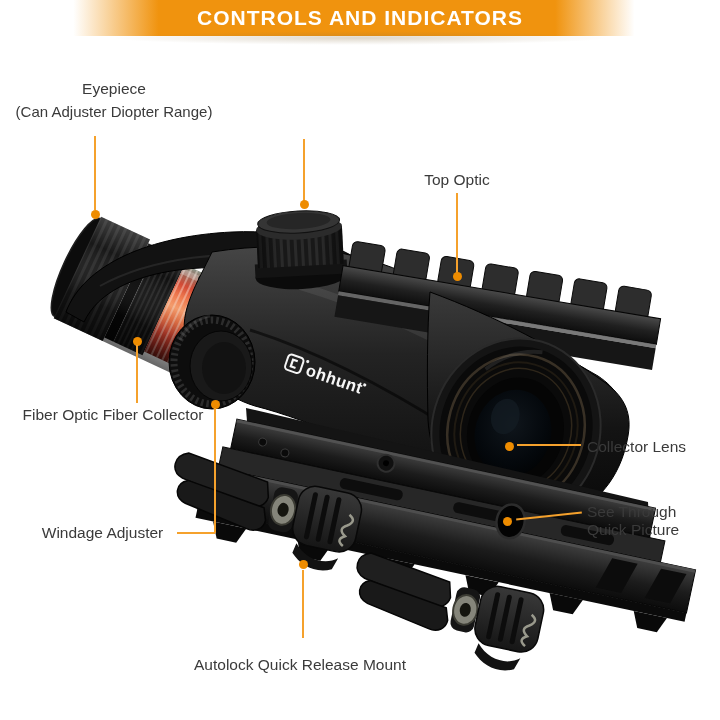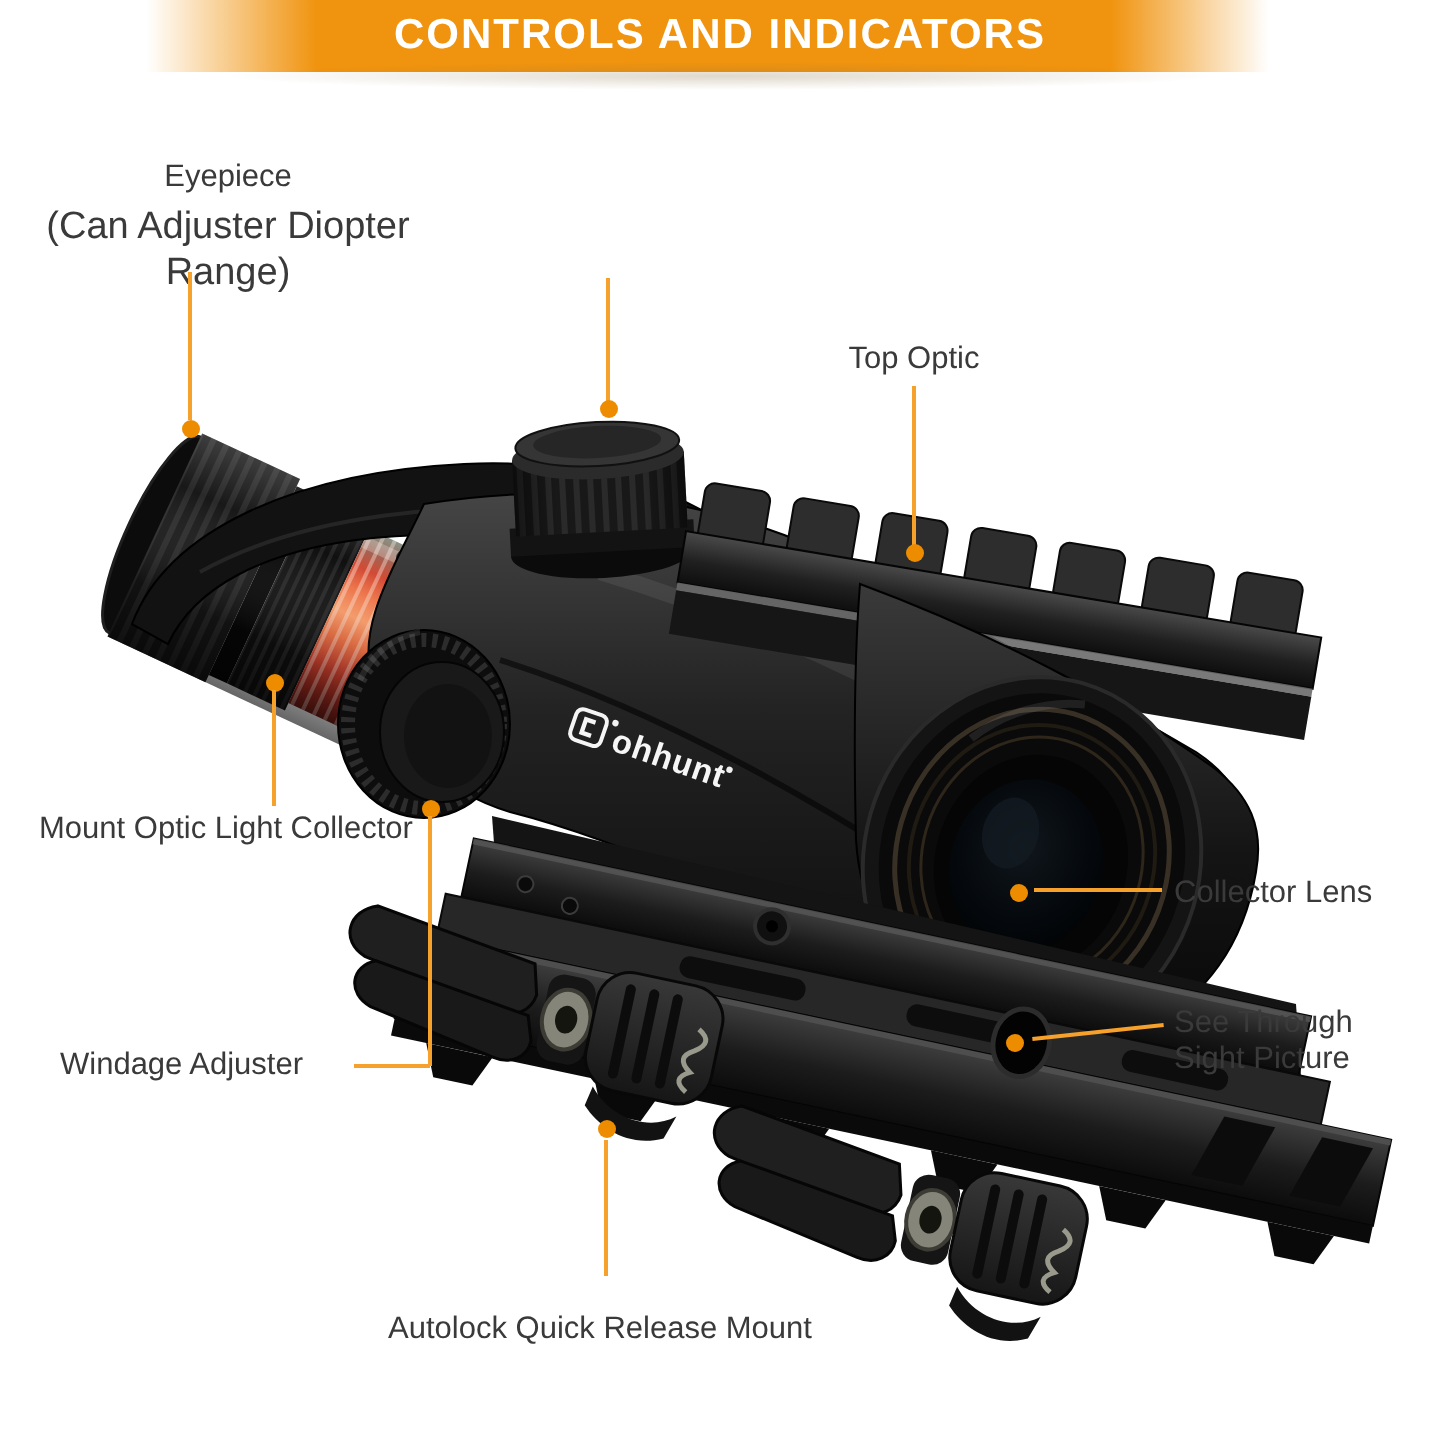--- a/index.html
+++ b/index.html
@@ -23,22 +23,22 @@
     position:absolute;left:110px;top:31px;width:500px;height:14px;
     background:radial-gradient(ellipse at center, rgba(140,115,70,.28) 0%, rgba(140,115,70,0) 70%);
     pointer-events:none;
   }
 
   
   .callout{
     position:absolute;color:var(--label-text);font-size:15.5px;line-height:1.18;
   }
   .callout.center{text-align:center;}
-  .callout.right{text-align:left;}
-  .callout .sub{font-size:19px;margin-top:5px;}
+  .callout.right{text-align:center;}
+  .callout .sub{font-size:15px;margin-top:5px;}
   .vline{position:absolute;width:2px;background:var(--callout-line);}
   .hline{position:absolute;height:2px;background:var(--callout-line);}
   .dot{position:absolute;width:9px;height:9px;border-radius:50%;background:var(--callout-dot);}
 
   svg{position:absolute;left:0;top:0;}
 </style>
 </head>
 <body>
 
 <div class="stage">
@@ -249,35 +249,35 @@
 
   <div class="vline" style="left:303px;top:139px;height:62px;"></div>
   <div class="dot" style="left:299.5px;top:199.5px;"></div>
 
   <div class="callout center" style="left:417px;top:171px;width:80px;">Top Optic</div>
   <div class="vline" style="left:456px;top:193px;height:80px;"></div>
   <div class="dot" style="left:452.5px;top:271.5px;"></div>
 
   <div class="dot" style="left:132.5px;top:336.5px;"></div>
   <div class="vline" style="left:136px;top:345px;height:58px;"></div>
-  <div class="callout center" style="left:6px;top:406px;width:214px;">Mount Optic Light Collector</div>
+  <div class="callout center" style="left:6px;top:406px;width:214px;">Fiber Optic Fiber Collector</div>
 
   <div class="dot" style="left:210.5px;top:399.5px;"></div>
   <div class="vline" style="left:214px;top:408px;height:125px;"></div>
   <div class="hline" style="left:177px;top:532px;width:38px;"></div>
   <div class="callout right" style="left:30px;top:524px;width:145px;">Windage Adjuster</div>
 
   <div class="dot" style="left:504.5px;top:441.5px;"></div>
   <div class="hline" style="left:517px;top:444px;width:64px;"></div>
   <div class="callout" style="left:587px;top:438px;">Collector Lens</div>
 
   <div class="dot" style="left:502.5px;top:516.5px;"></div>
   <div class="hline" style="left:516px;top:515px;width:66px;transform:rotate(-6deg);"></div>
   <div class="callout" style="left:587px;top:503px;line-height:18px;">
     <div>See Through</div>
-    <div>Sight Picture</div>
+    <div>Quick Picture</div>
   </div>
 
   <div class="dot" style="left:298.5px;top:559.5px;"></div>
   <div class="vline" style="left:302px;top:570px;height:68px;"></div>
   <div class="callout center" style="left:170px;top:656px;width:260px;">Autolock Quick Release Mount</div>
 
 </div>
 
 </body></html>

